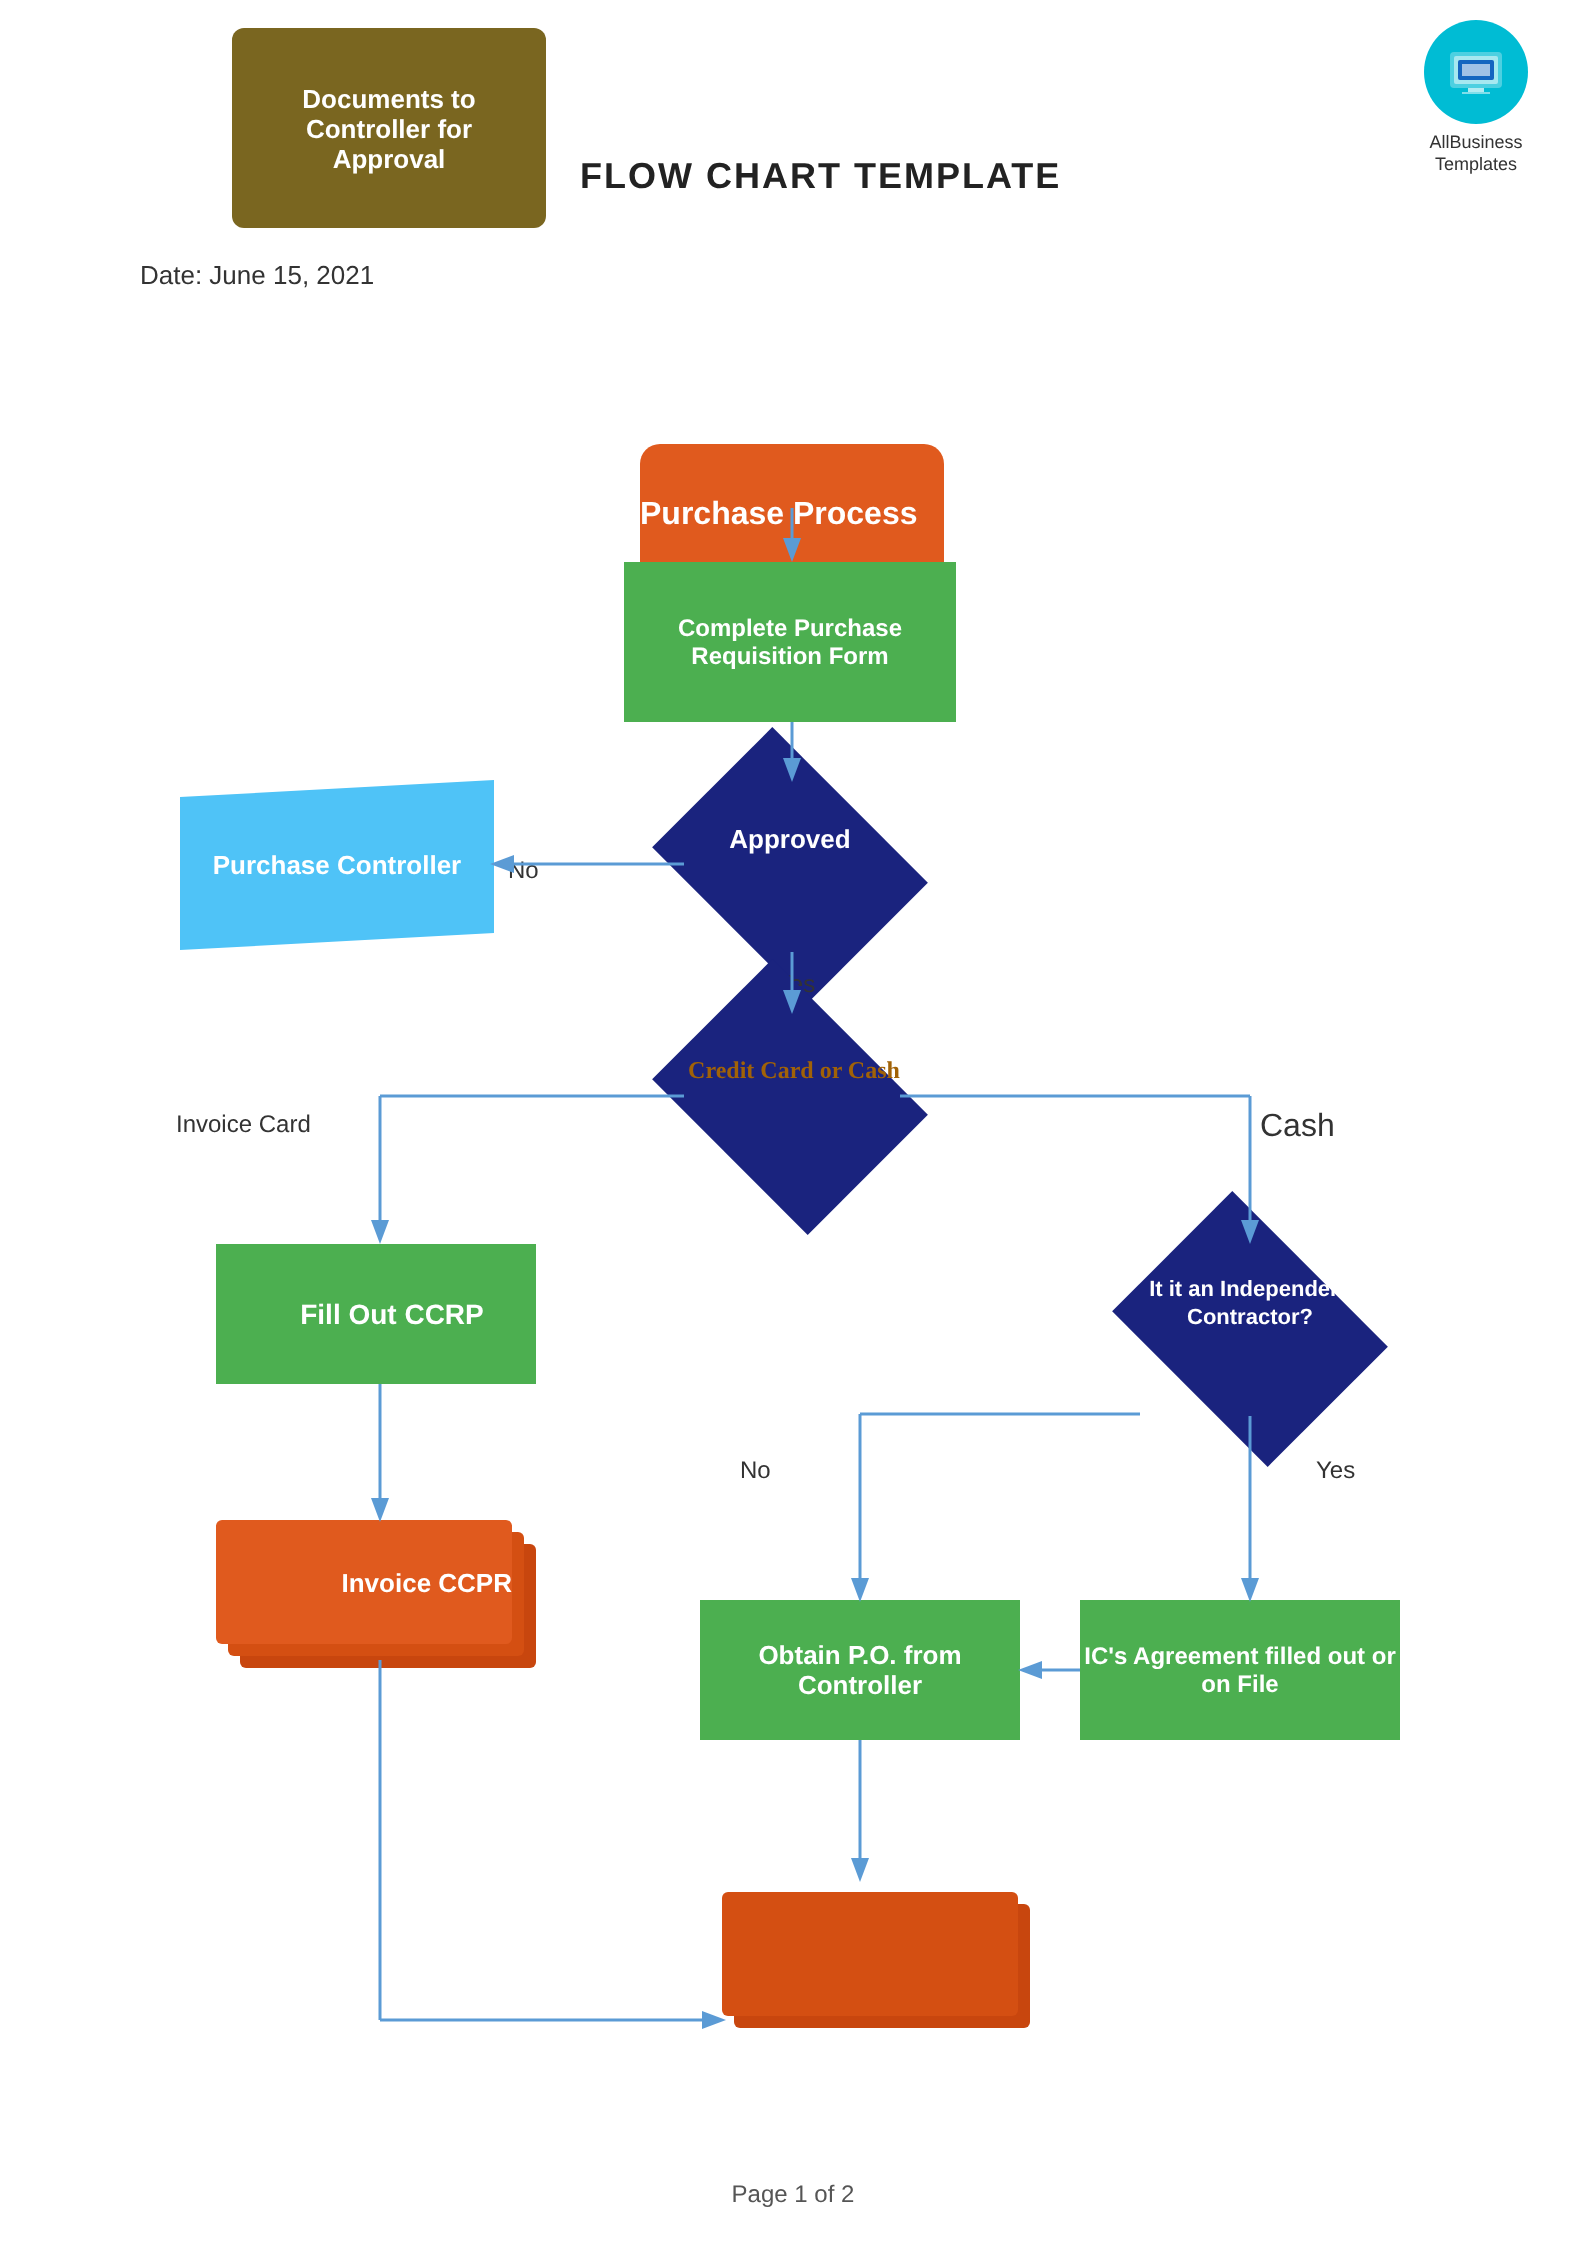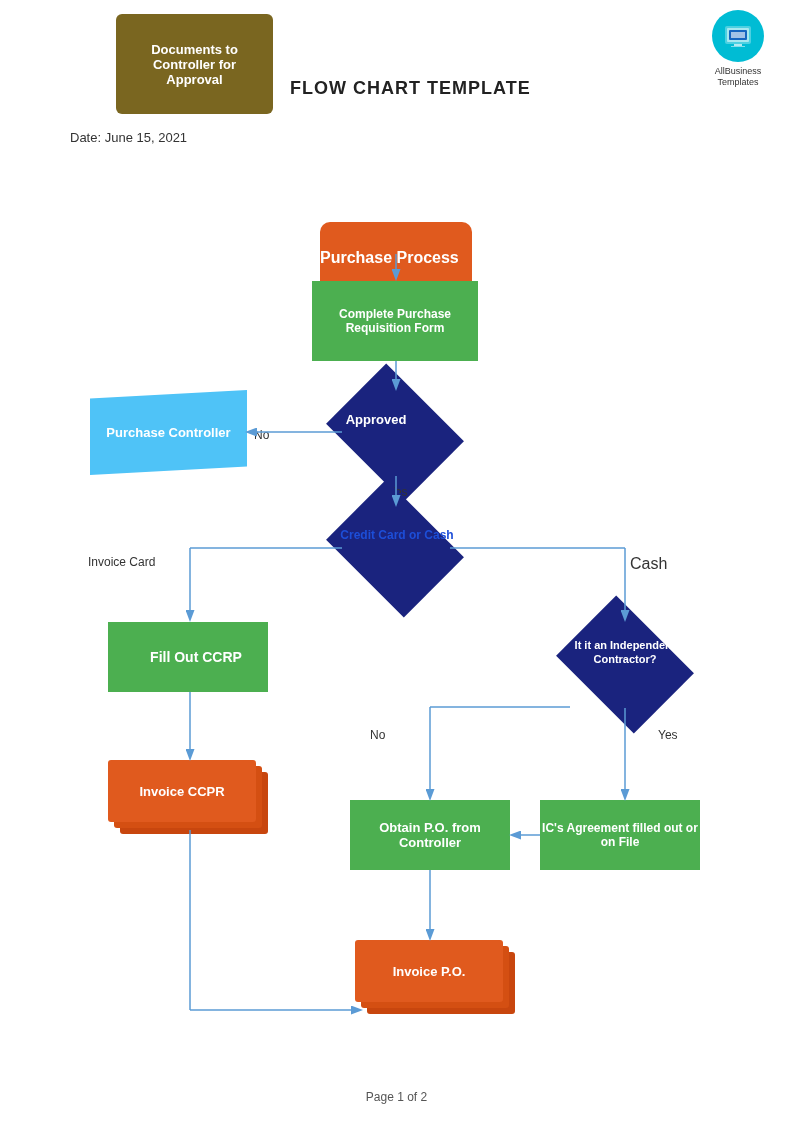--- a/index.html
+++ b/index.html
@@ -119,21 +119,21 @@
       top: 390px;
       left: 340px;
       width: 110px;
       height: 85px;
       background: #1a237e;
       transform: rotate(45deg);
     }
     .diamond-approved-label {
       position: absolute;
       top: 412px;
-      left: 326px;
+      left: 345px;
       width: 100px;
       text-align: center;
       color: #fff;
       font-size: 13px;
       font-weight: bold;
       pointer-events: none;
     }
 
     
     .node-purchase-req {
@@ -180,25 +180,26 @@
       height: 85px;
       background: #1a237e;
       transform: rotate(45deg);
     }
     .diamond-cc-label {
       position: absolute;
       top: 528px;
       left: 322px;
       width: 150px;
       text-align: center;
-      color: #1d4ed8;
+      color: #a16207;
       font-size: 12px;
       font-weight: bold;
       pointer-events: none;
       line-height: 1.3;
+      font-family: Liberation Serif, serif;
     }
 
     
     .label-credit-card {
       position: absolute;
       top: 555px;
       left: 88px;
       font-size: 12px;
       color: #333;
     }
@@ -414,39 +415,36 @@
 <div class="diamond-ic-label">
   <span>It it an Independent Contractor?</span>
 </div>
 
 <div class="label-no-ic">No</div>
 <div class="label-yes-ic">Yes</div>
 
 <div class="node-invoice-ccpr">
   <div class="stacked-card" style="background:#c8460e; top:12px; left:12px;"></div>
   <div class="stacked-card" style="background:#d44f12; top:6px; left:6px;"></div>
-  <div class="stacked-card" style="background:#e05a1e; top:0; left:0; display:flex; align-items:center; justify-content:center; color:#fff; font-size:13px; font-weight:bold;">
+  <div class="stacked-card" style="background:#e05a1e; top:0; left:0; display:flex; align-items:center; justify-content:flex-end; color:#fff; font-size:13px; font-weight:bold;">
     <span>Invoice CCPR</span>
   </div>
 </div>
 
 <div class="node-obtain-po">
   <span>Obtain P.O. from Controller</span>
 </div>
 
 <div class="node-ica">
   <span>IC's Agreement filled out or on File</span>
 </div>
 
 <div class="node-invoice-po">
   <div style="position:absolute; width:148px; height:62px; background:#c8460e; border-radius:3px; top:12px; left:12px;"></div>
   <div style="position:absolute; width:148px; height:62px; background:#d44f12; border-radius:3px; top:6px; left:6px;"></div>
-  <div style="position:absolute; width:148px; height:62px; background:#e05a1e; border-radius:3px; top:0; left:0; display:flex; align-items:center; justify-content:center; color:#fff; font-size:13px; font-weight:bold;">
-    <span>Invoice P.O.</span>
-  </div>
 </div>
 
 <div class="page-num">Page 1 of 2</div>
 
 <svg class="arrows-svg" xmlns="http://www.w3.org/2000/svg">
   <defs>
     <marker id="arrowhead" markerWidth="8" markerHeight="6" refX="6" refY="3" orient="auto">
       <polygon points="0 0, 8 3, 0 6" fill="#5b9bd5"></polygon>
     </marker>
     <marker id="arrowhead-up" markerWidth="8" markerHeight="6" refX="2" refY="3" orient="auto">

